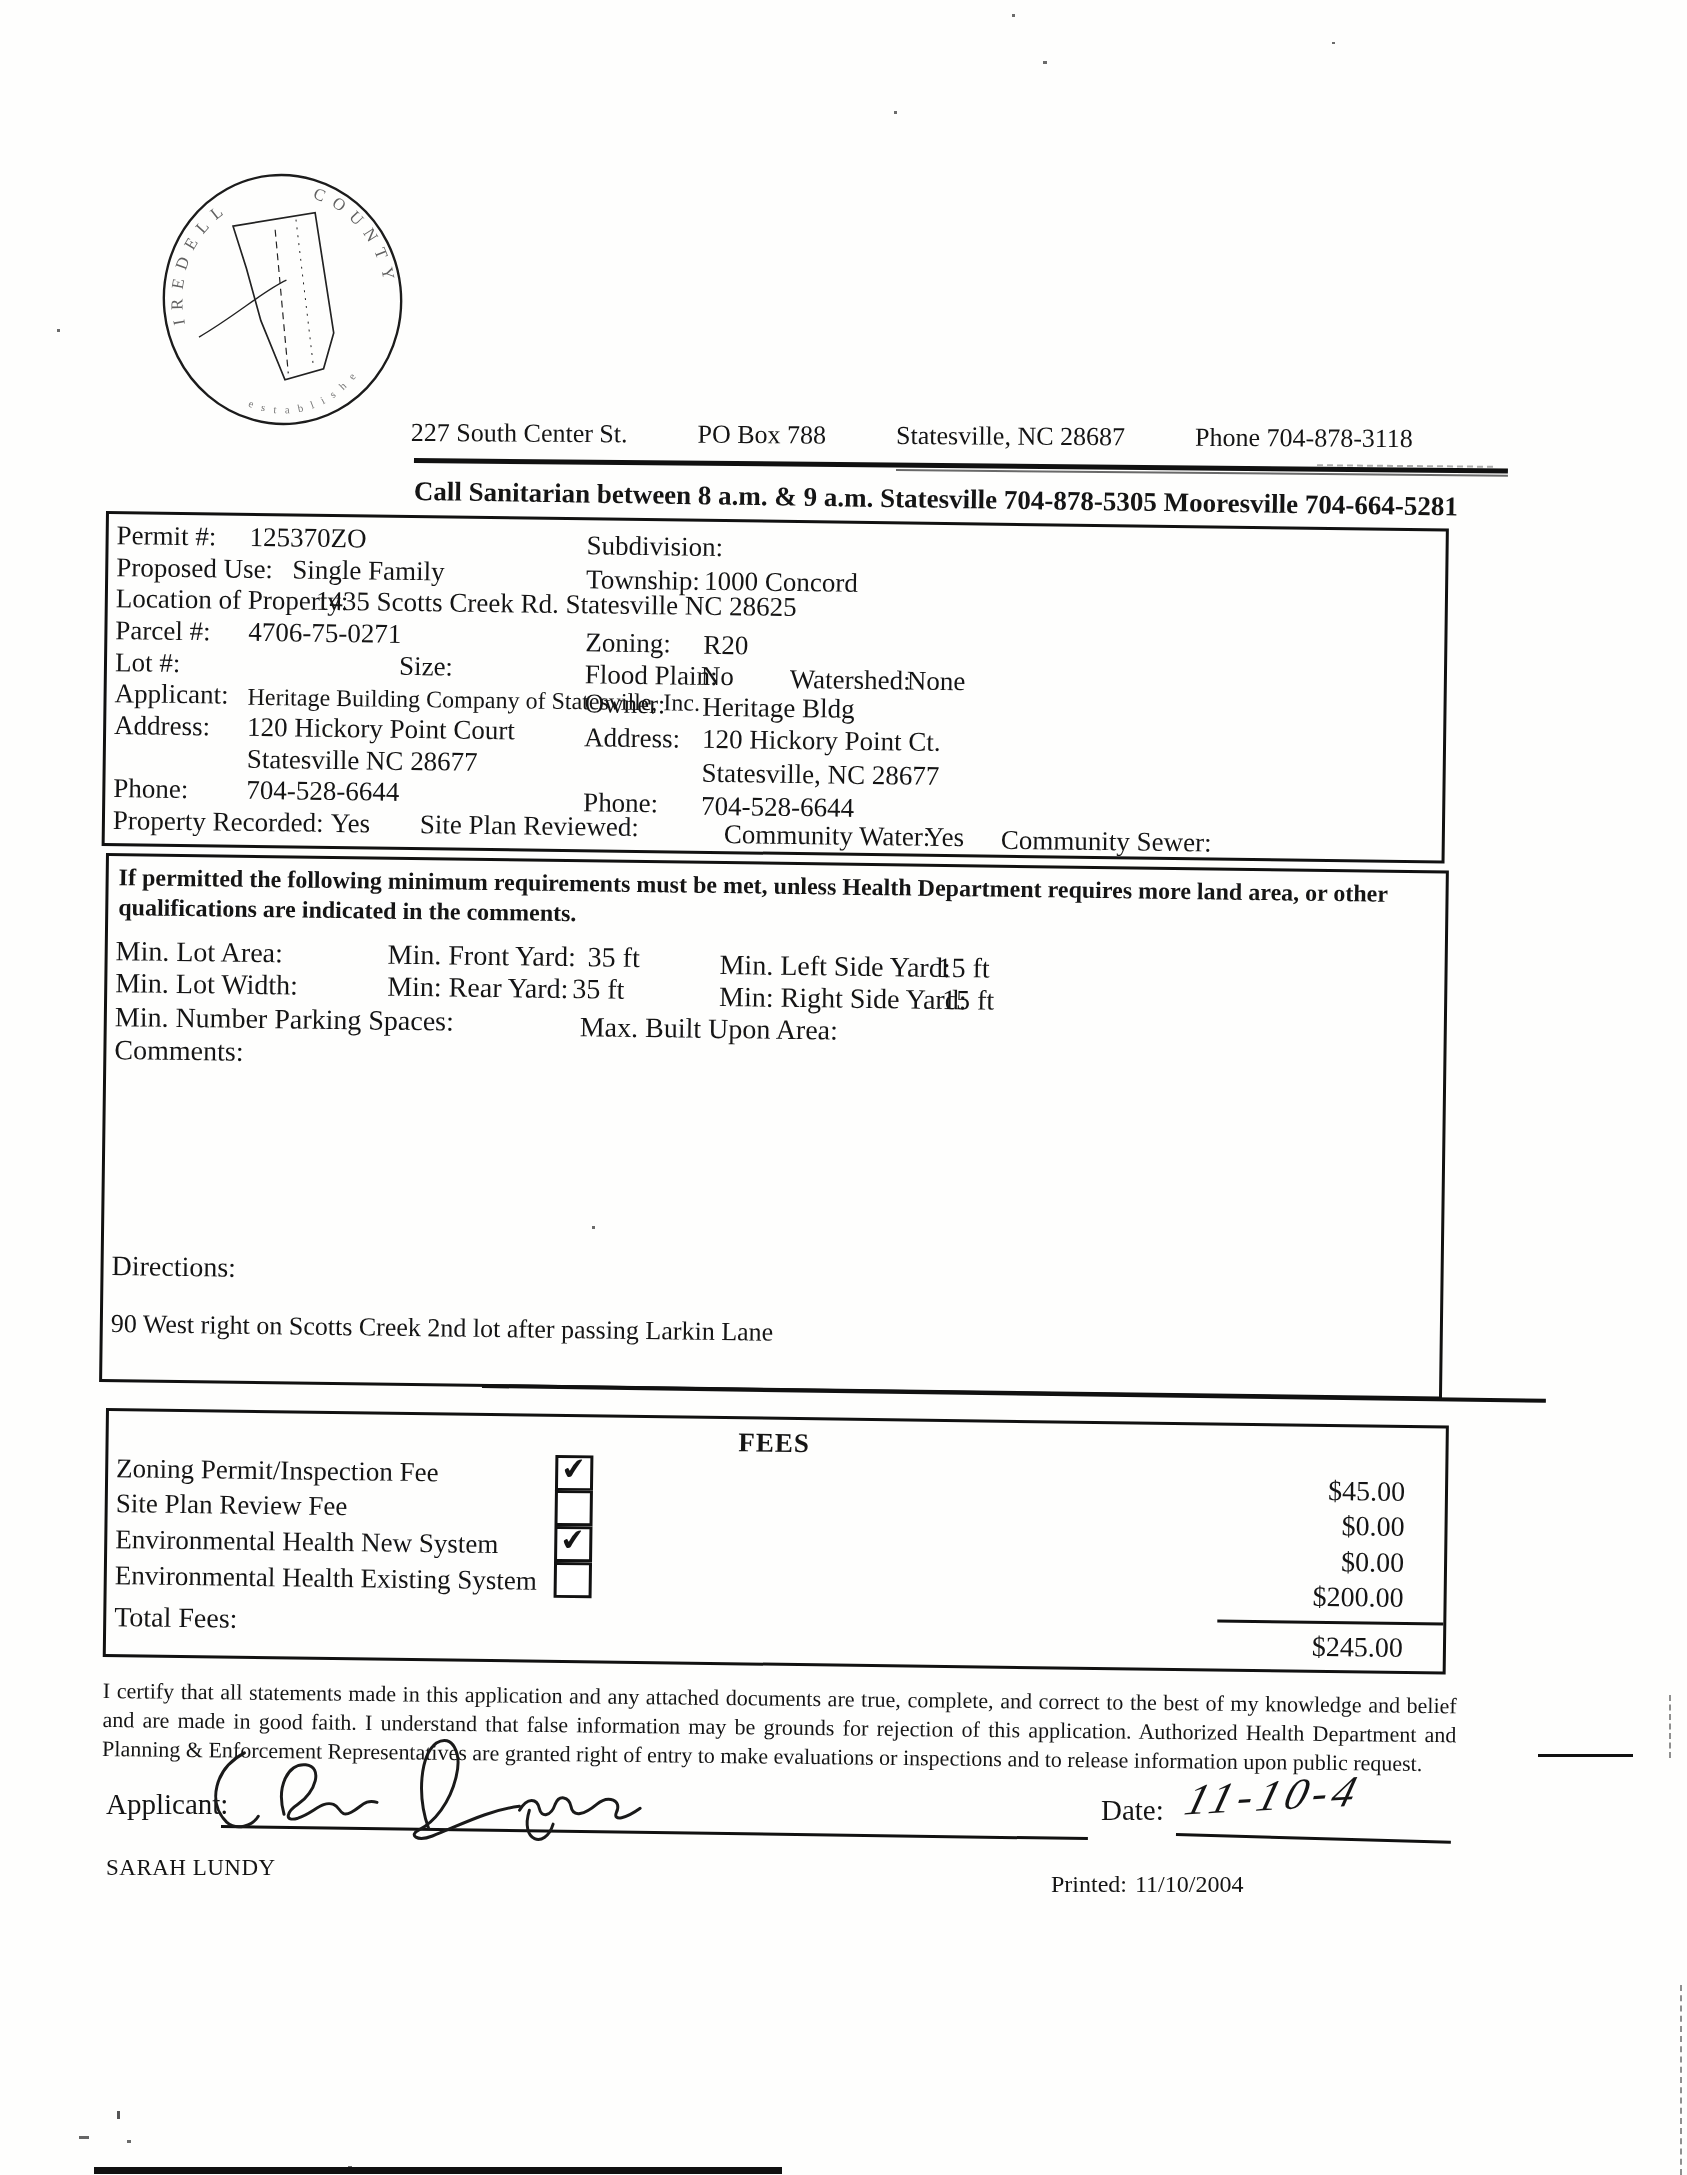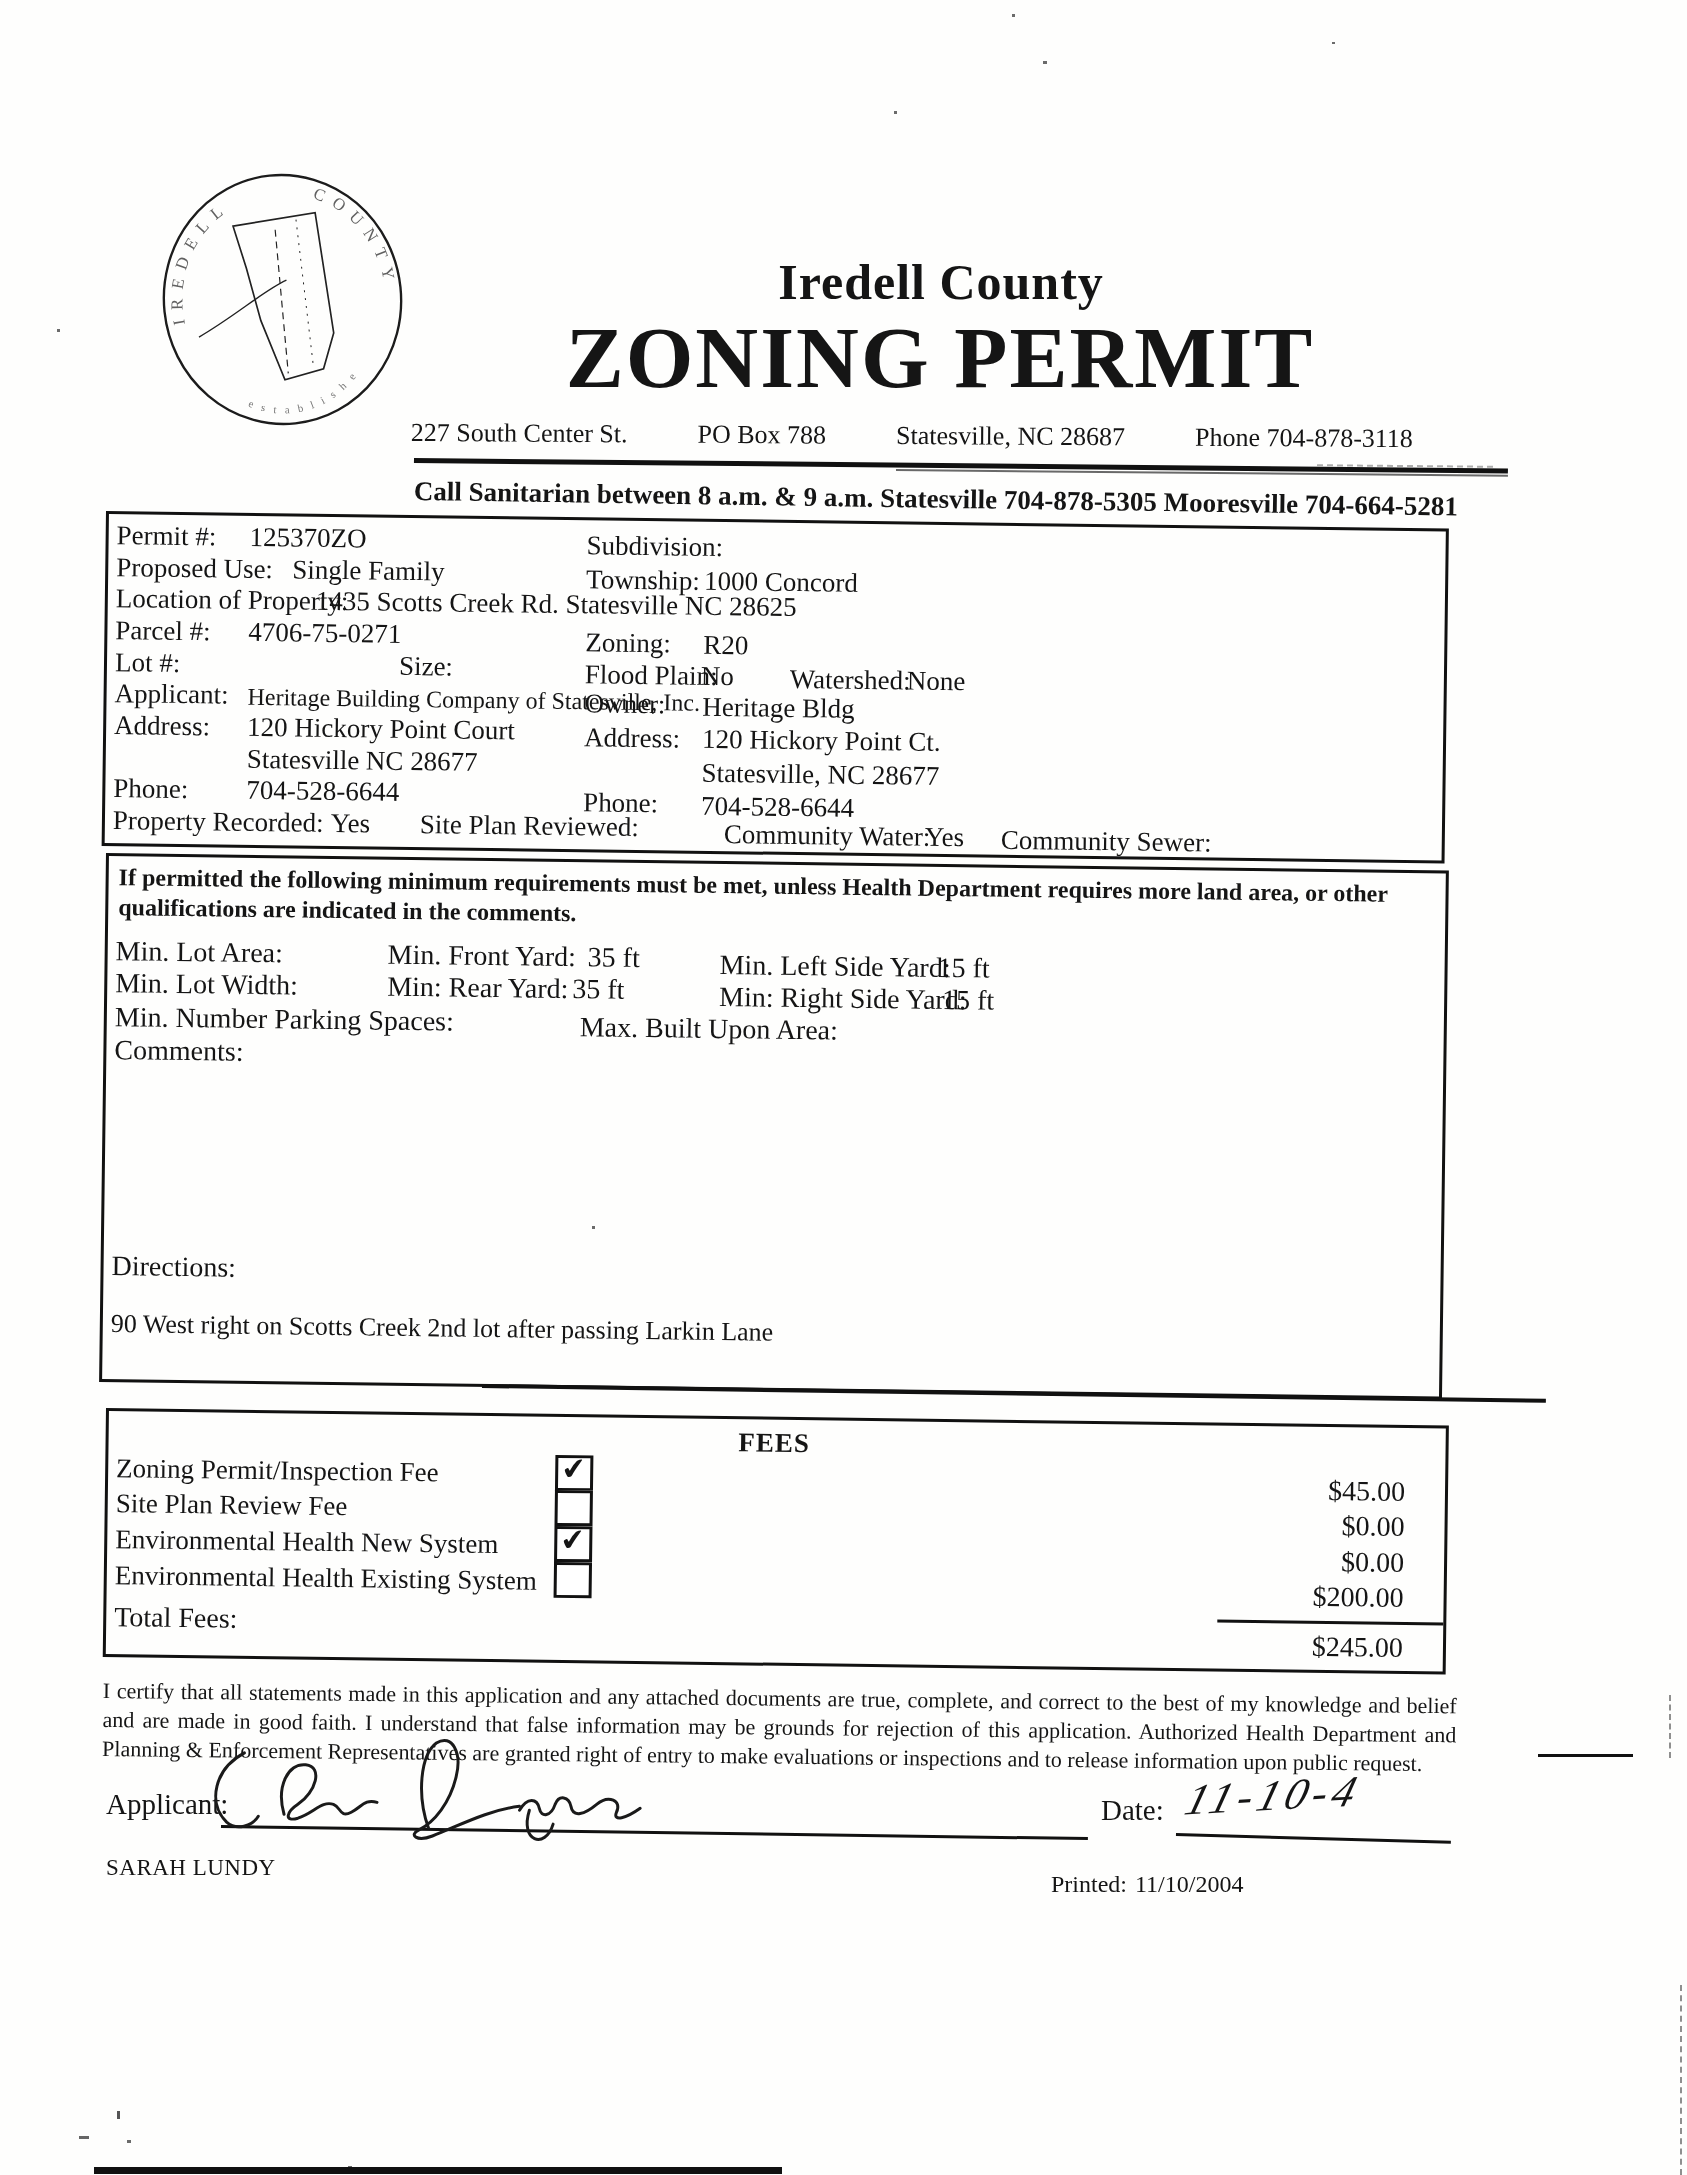--- a/index.html
+++ b/index.html
@@ -72,22 +72,20 @@
       <textPath href="#sealBot" startOffset="18%">e s t a b l i s h e d</textPath>
     </text>
     <g stroke="#222" fill="none" stroke-width="1.7">
       <path d="M86 52 L170 47 L176 170 L162 205 L122 212 L104 150 L95 96 Z"></path>
       <path d="M40 160 C 80 142, 110 120, 134 112" stroke-width="1.4"></path>
       <path d="M128 60 L126 206" stroke-dasharray="7 5" stroke-width="1.2"></path>
       <path d="M150 52 L152 200" stroke-dasharray="2 6" stroke-width="1"></path>
     </g>
   </svg>
 
-  <div class="abs county-name">Iredell County</div>
-  <div class="abs permit-title">ZONING PERMIT</div>
 
   <div class="abs addr-row">
     <span>227 South Center St.</span>
     <span>PO Box 788</span>
     <span>Statesville, NC 28687</span>
     <span>Phone 704-878-3118</span>
   </div>
 
   <div class="abs divider"></div>
   <div class="abs divider-echo"></div>

